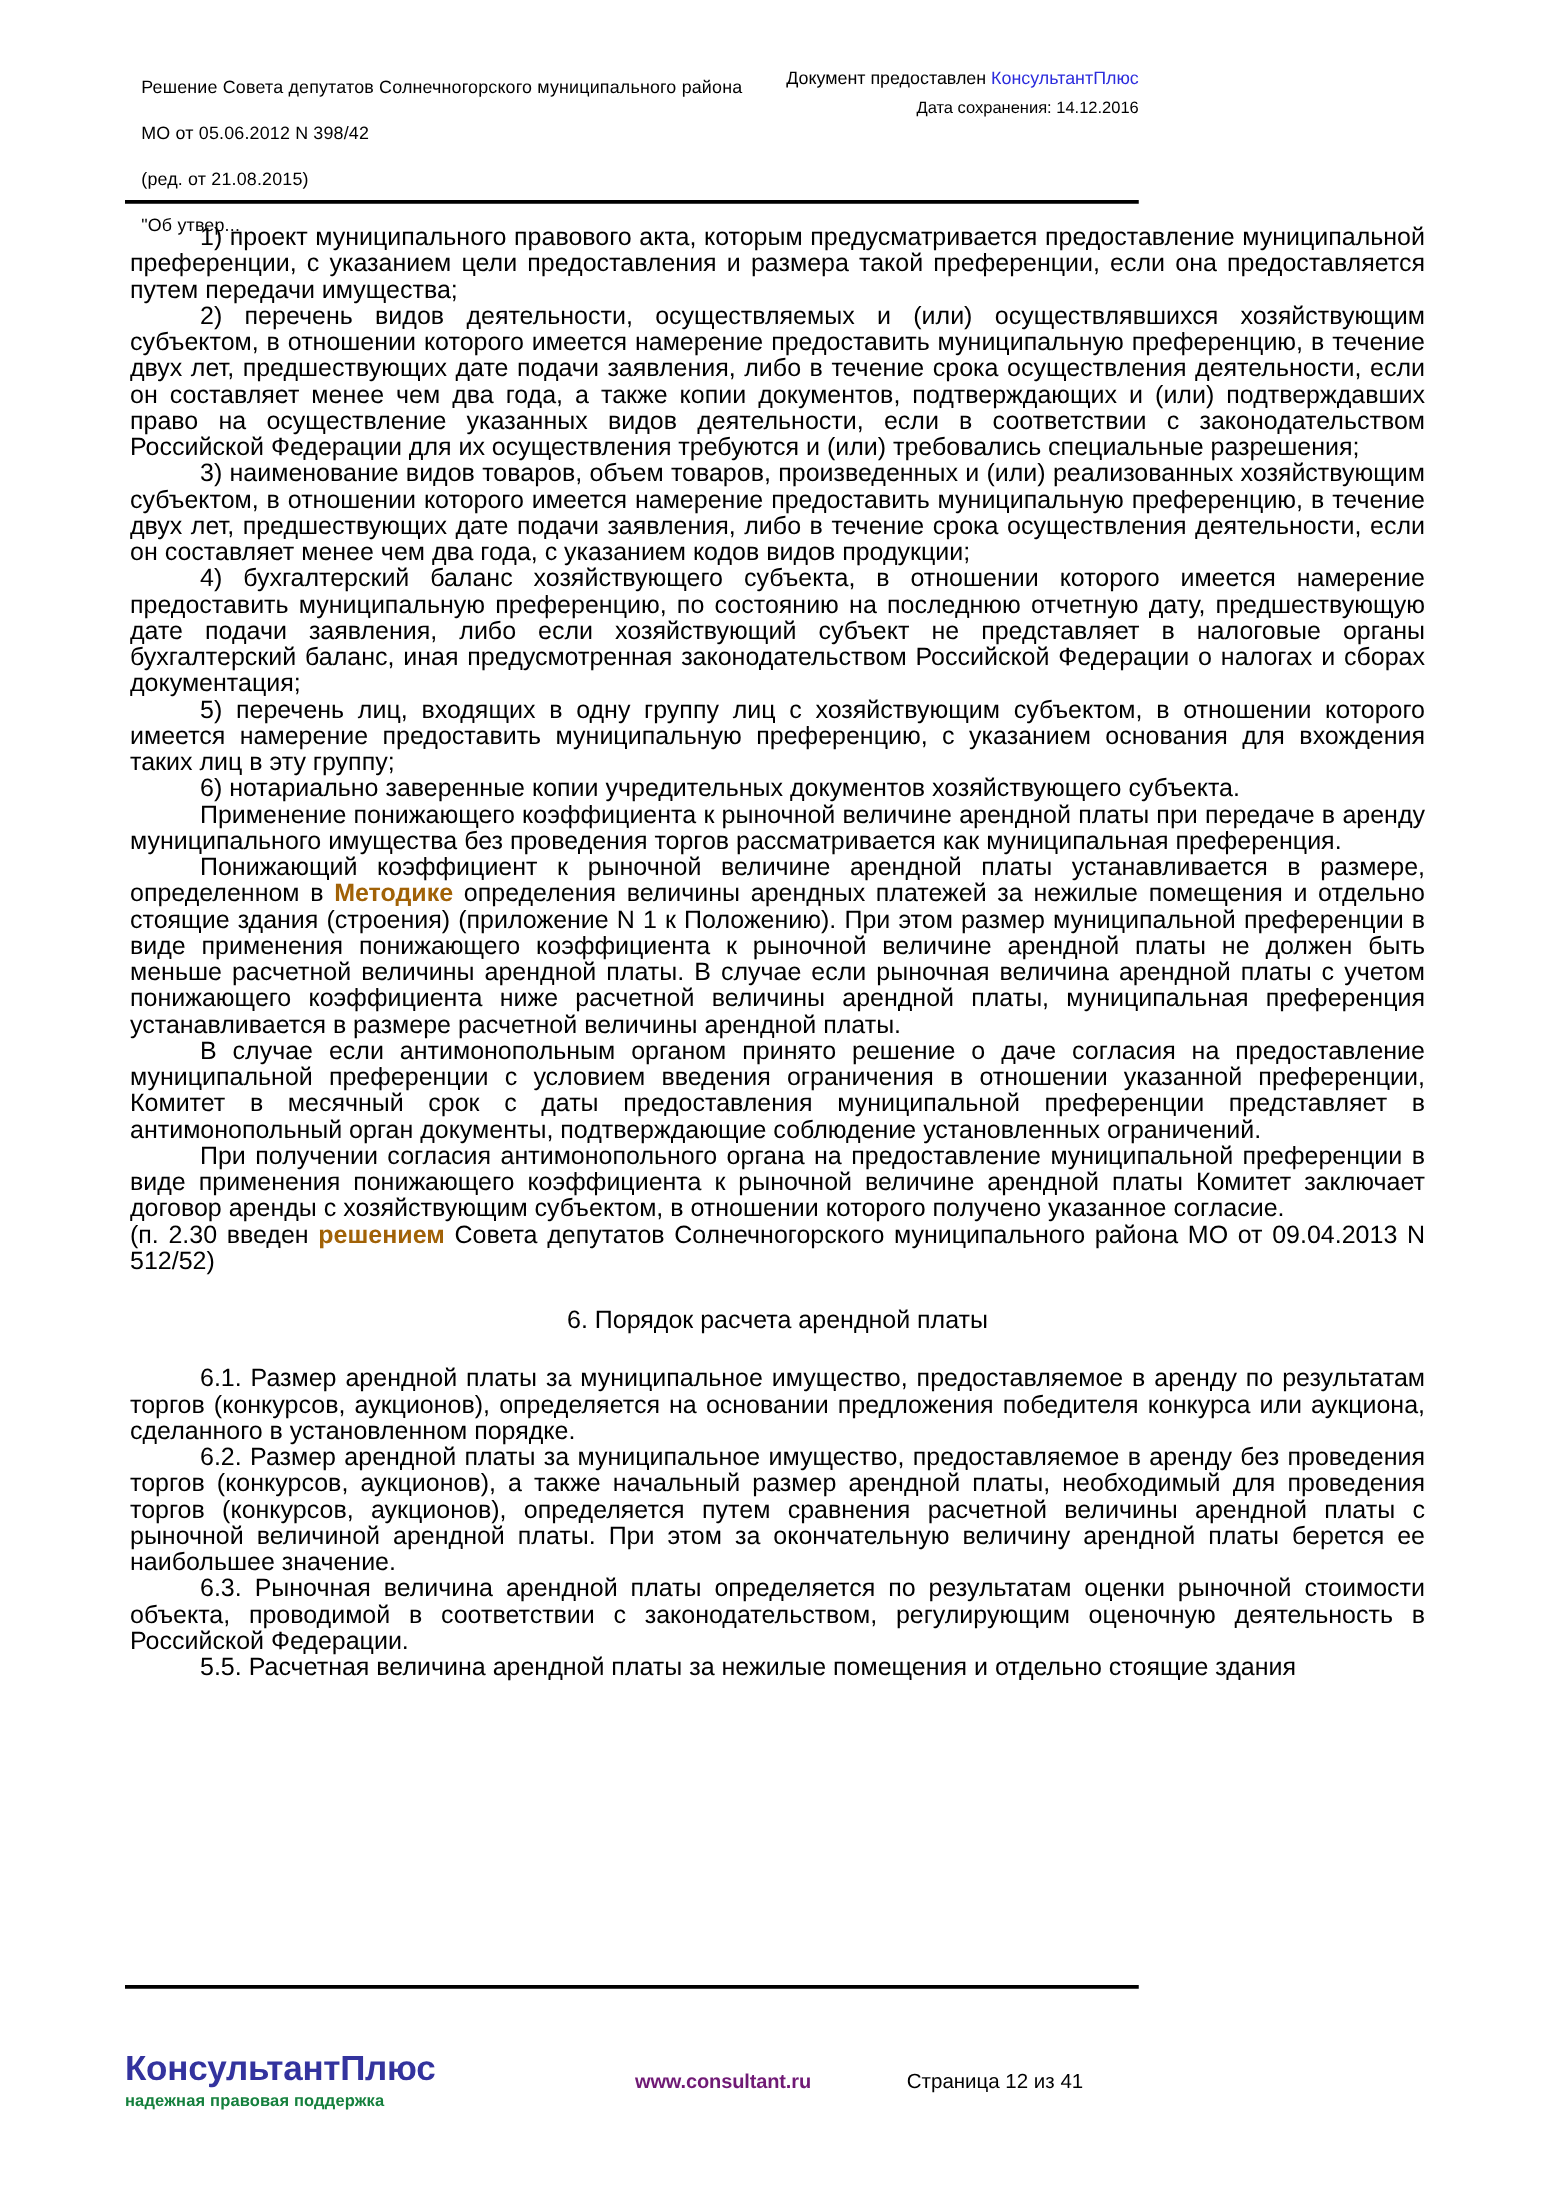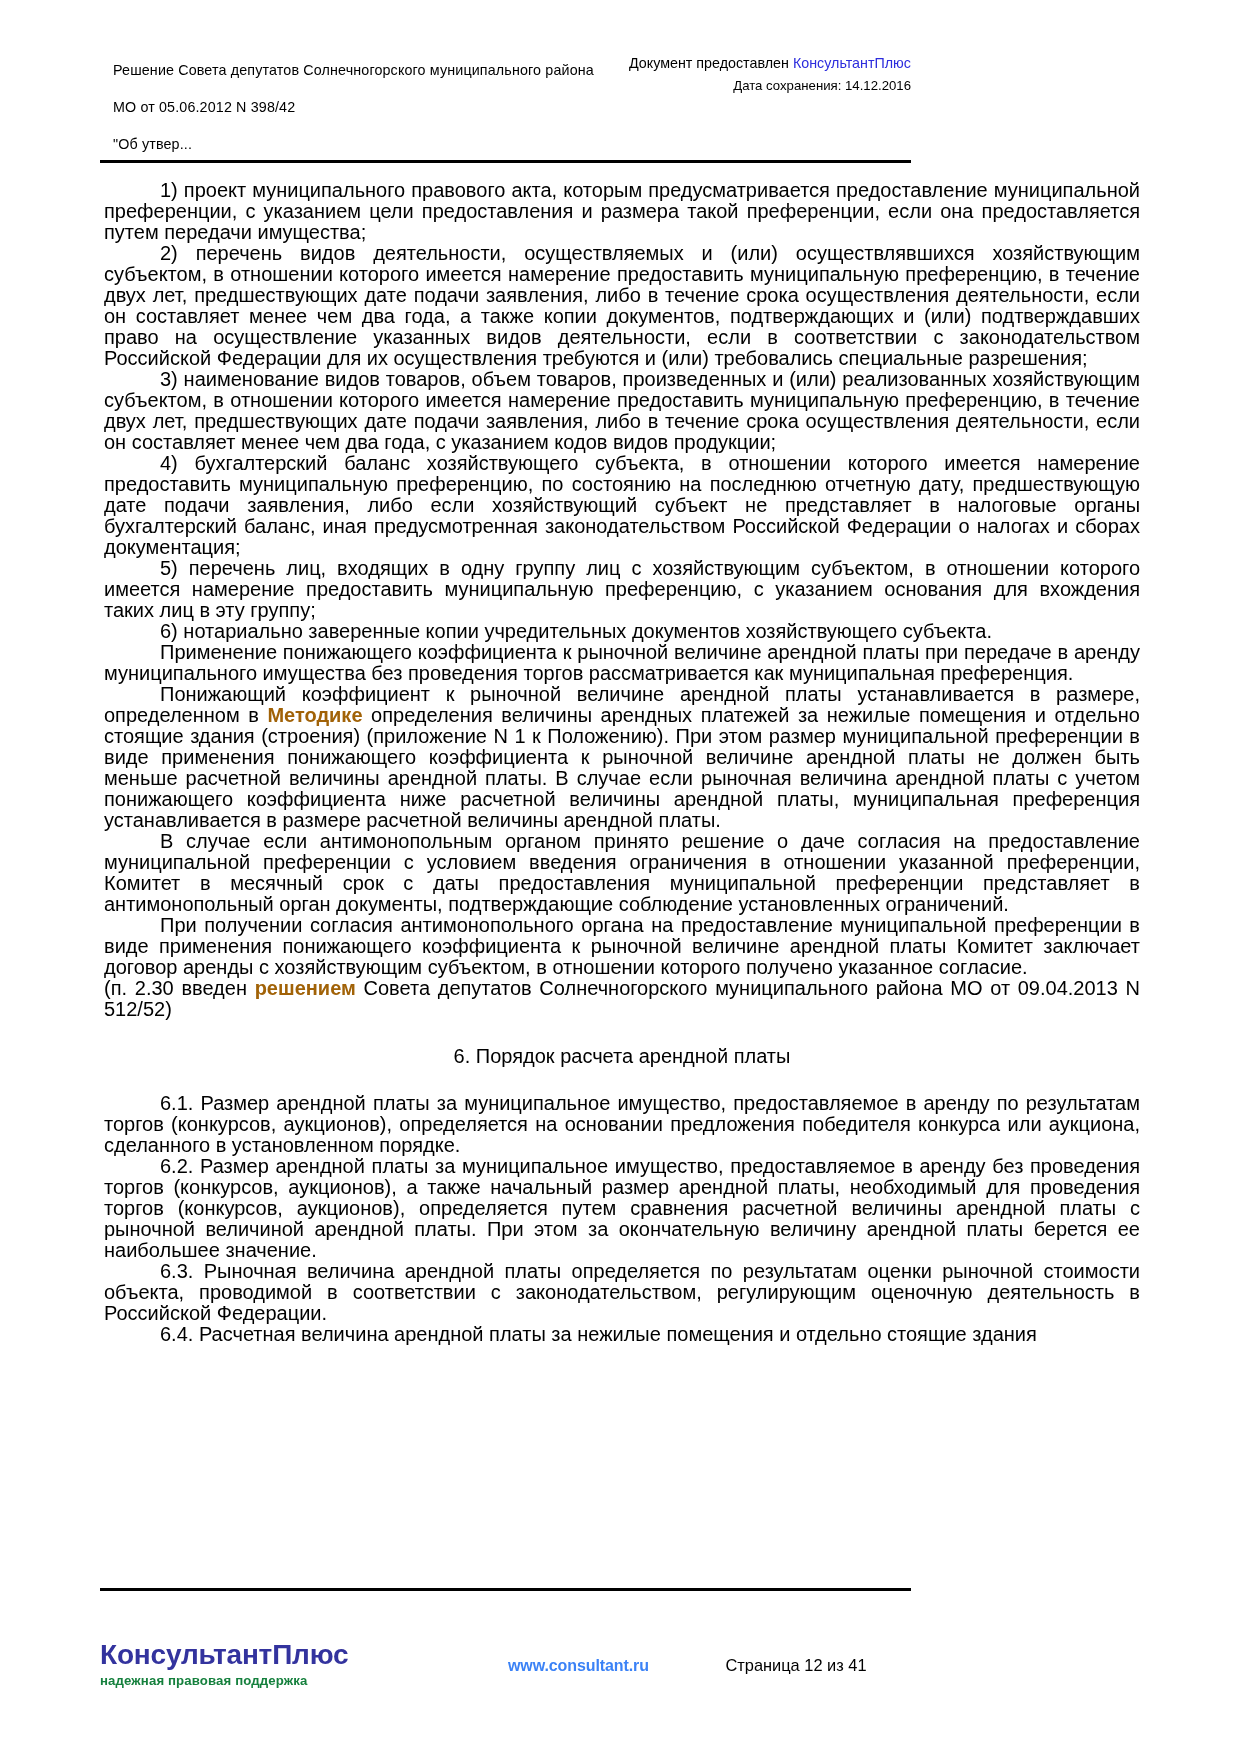--- a/index.html
+++ b/index.html
@@ -137,41 +137,42 @@
   }
   .footer-url {
     flex: 1;
     text-align: left;
     padding-top: 17px;
     padding-left: 18px;
   }
   .footer-url span {
     font-size: 16px;
     font-weight: bold;
-    color: #3b82f6;
+    color: #701a75;
     letter-spacing: -0.1px;
   }
   .footer-page {
     width: 230px;
     text-align: center;
     padding-top: 16px;
     font-size: 16.4px;
     color: #000;
   }
 </style>
 </head>
 <body>
 
 <div class="page">
 
   <div class="doc-header">
 
     <div class="header-left">
       <div>Решение Совета депутатов Солнечногорского муниципального района</div>
       <div>МО от 05.06.2012 N 398/42</div>
+      <div>(ред. от 21.08.2015)</div>
       <div>"Об утвер...</div>
     </div>
 
     <div class="header-right">
       <div class="line1"><span>Документ предоставлен </span><span class="brand-link">КонсультантПлюс</span></div>
       <div class="line2">Дата сохранения: 14.12.2016</div>
     </div>
 
   </div>
 
@@ -196,21 +197,21 @@
 
     <p class="blank"></p>
 
     <p class="center">6. Порядок расчета арендной платы</p>
 
     <p class="blank"></p>
 
     <p>6.1. Размер арендной платы за муниципальное имущество, предоставляемое в аренду по результатам торгов (конкурсов, аукционов), определяется на основании предложения победителя конкурса или аукциона, сделанного в установленном порядке.</p>
     <p>6.2. Размер арендной платы за муниципальное имущество, предоставляемое в аренду без проведения торгов (конкурсов, аукционов), а также начальный размер арендной платы, необходимый для проведения торгов (конкурсов, аукционов), определяется путем сравнения расчетной величины арендной платы с рыночной величиной арендной платы. При этом за окончательную величину арендной платы берется ее наибольшее значение.</p>
     <p>6.3. Рыночная величина арендной платы определяется по результатам оценки рыночной стоимости объекта, проводимой в соответствии с законодательством, регулирующим оценочную деятельность в Российской Федерации.</p>
-    <p>6.4. Расчетная величина арендной платы за нежилые помещения и отдельно стоящие здания</p>
+    <p>5.5. Расчетная величина арендной платы за нежилые помещения и отдельно стоящие здания</p>
 
   </div>
 
   <div class="rule-bottom"></div>
 
   <div class="doc-footer">
 
     <div class="footer-brand">
       <div class="brand-name">КонсультантПлюс</div>
       <div class="brand-tag">надежная правовая поддержка</div>

